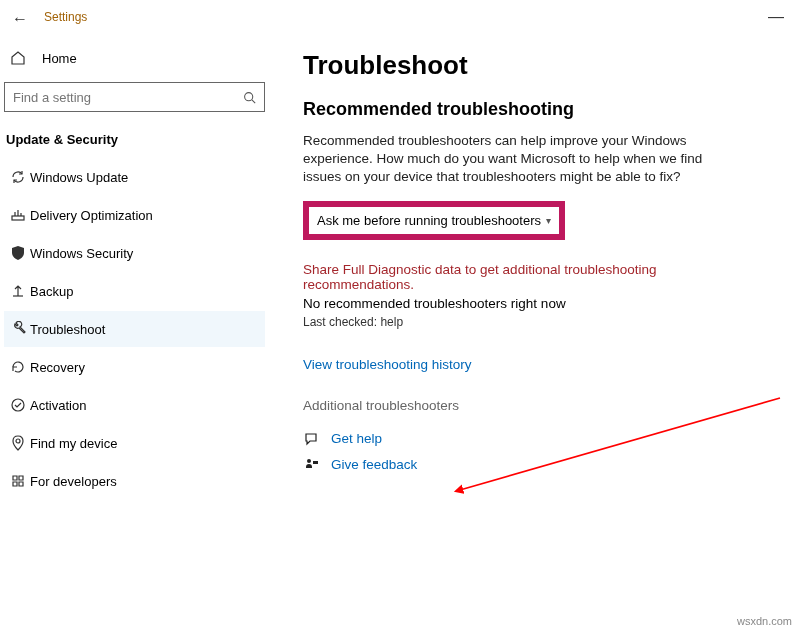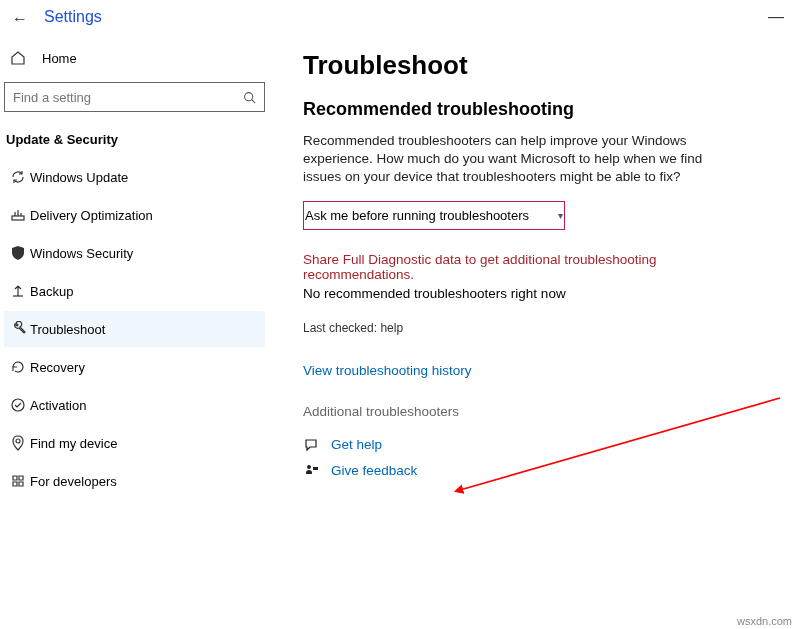--- a/index.html
+++ b/index.html
@@ -1,41 +1,41 @@
 <!DOCTYPE html>
 <html><head>
 <meta charset="utf-8">
 <style>
 * { box-sizing: border-box; margin: 0; padding: 0; }
 body { font-family: "Segoe UI", Tahoma, sans-serif; font-size: 13px; color: #000; background: #fff; width: 800px; height: 629px; overflow: hidden; position: relative; }
 .window { display: flex; flex-direction: column; height: 100%; }
 .titlebar { display: flex; align-items: center; height: 34px; padding: 0 10px; }
 .titlebar .back { width: 20px; text-align: center; font-size: 16px; color: #333; }
-.titlebar .title { margin-left: 14px; font-size: 16px; color: #1d4ed8; }
+.titlebar .title { margin-left: 14px; font-size: 12px; color: #a16207; }
 .titlebar .spacer { flex: 1; }
 .titlebar .min { font-size: 16px; color: #333; padding: 0 6px; }
 .body { display: flex; flex: 1; overflow: hidden; }
 .sidebar { width: 275px; padding: 6px 10px 10px 4px; display: flex; flex-direction: column; gap: 2px; }
 .home { display: flex; align-items: center; gap: 16px; padding: 10px 6px 14px 6px; font-size: 13px; }
 .search { display: flex; align-items: center; border: 1px solid #666; height: 30px; padding: 0 8px; margin-bottom: 14px; background: #fff; }
 .search input { flex: 1; border: none; outline: none; font-size: 13px; background: transparent; }
 .search .sicon { color: #444; font-size: 13px; }
 .group-label { font-weight: 600; font-size: 13px; padding: 4px 2px 10px 2px; }
 .navitem { display: flex; align-items: center; gap: 4px; padding: 10px 6px; font-size: 13px; color: #000; position: relative; }
 .navitem .icon { width: 16px; display: inline-flex; justify-content: center; color: #333; }
 .navitem.active::before { content:""; position:absolute; left:-10px; top:4px; bottom:4px; width:4px; background:#0078D4; }
 .navitem.active { background: rgba(0,120,212,0.06); }
 .main { flex: 1; padding: 16px 30px 10px 28px; overflow: auto; }
 h1 { font-size: 26px; font-weight: 600; margin-bottom: 18px; }
 .para { font-size: 13.5px; color: #222; line-height: 1.35; margin-bottom: 26px; max-width: 400px; }
 h2 { font-size: 18px; font-weight: 600; margin-bottom: 12px; }
-.select { display: inline-flex; align-items: center; justify-content: space-between; border: 1px solid #be185d; padding: 6px 1px; width: 262px; font-size: 13px; margin-top: 6px; margin-bottom: 22px; }
+.select { display: inline-flex; align-items: center; justify-content: space-between; border: 6px solid #be185d; padding: 6px 8px; width: 262px; font-size: 13px; margin-top: 6px; margin-bottom: 22px; }
 .select .chev { font-size: 10px; color: #555; }
 .warn { color: #A4262C; font-size: 13.5px; margin-bottom: 4px; max-width: 400px; }
-.line { font-size: 13.5px; margin-bottom: 20px; }
+.line { font-size: 13.5px; margin-bottom: 4px; }
 .small { font-size: 12px; color: #333; margin-bottom: 28px; }
 .link { color: #0067B8; font-size: 13.5px; display: block; margin-bottom: 26px; cursor: pointer; }
 .section { color: #666; font-size: 13.5px; margin-bottom: 18px; }
 .helprow { display: flex; align-items: center; gap: 12px; margin-bottom: 10px; }
 .helprow .hicon { width: 16px; color: #222; }
 .helprow .hlink { color: #0067B8; font-size: 13.5px; cursor: pointer; }
 .footer { position: absolute; right: 8px; bottom: 2px; font-size: 11px; color: #888; }
 .arrow { position: absolute; pointer-events: none; }
 svg { display: block; }
 </style>

